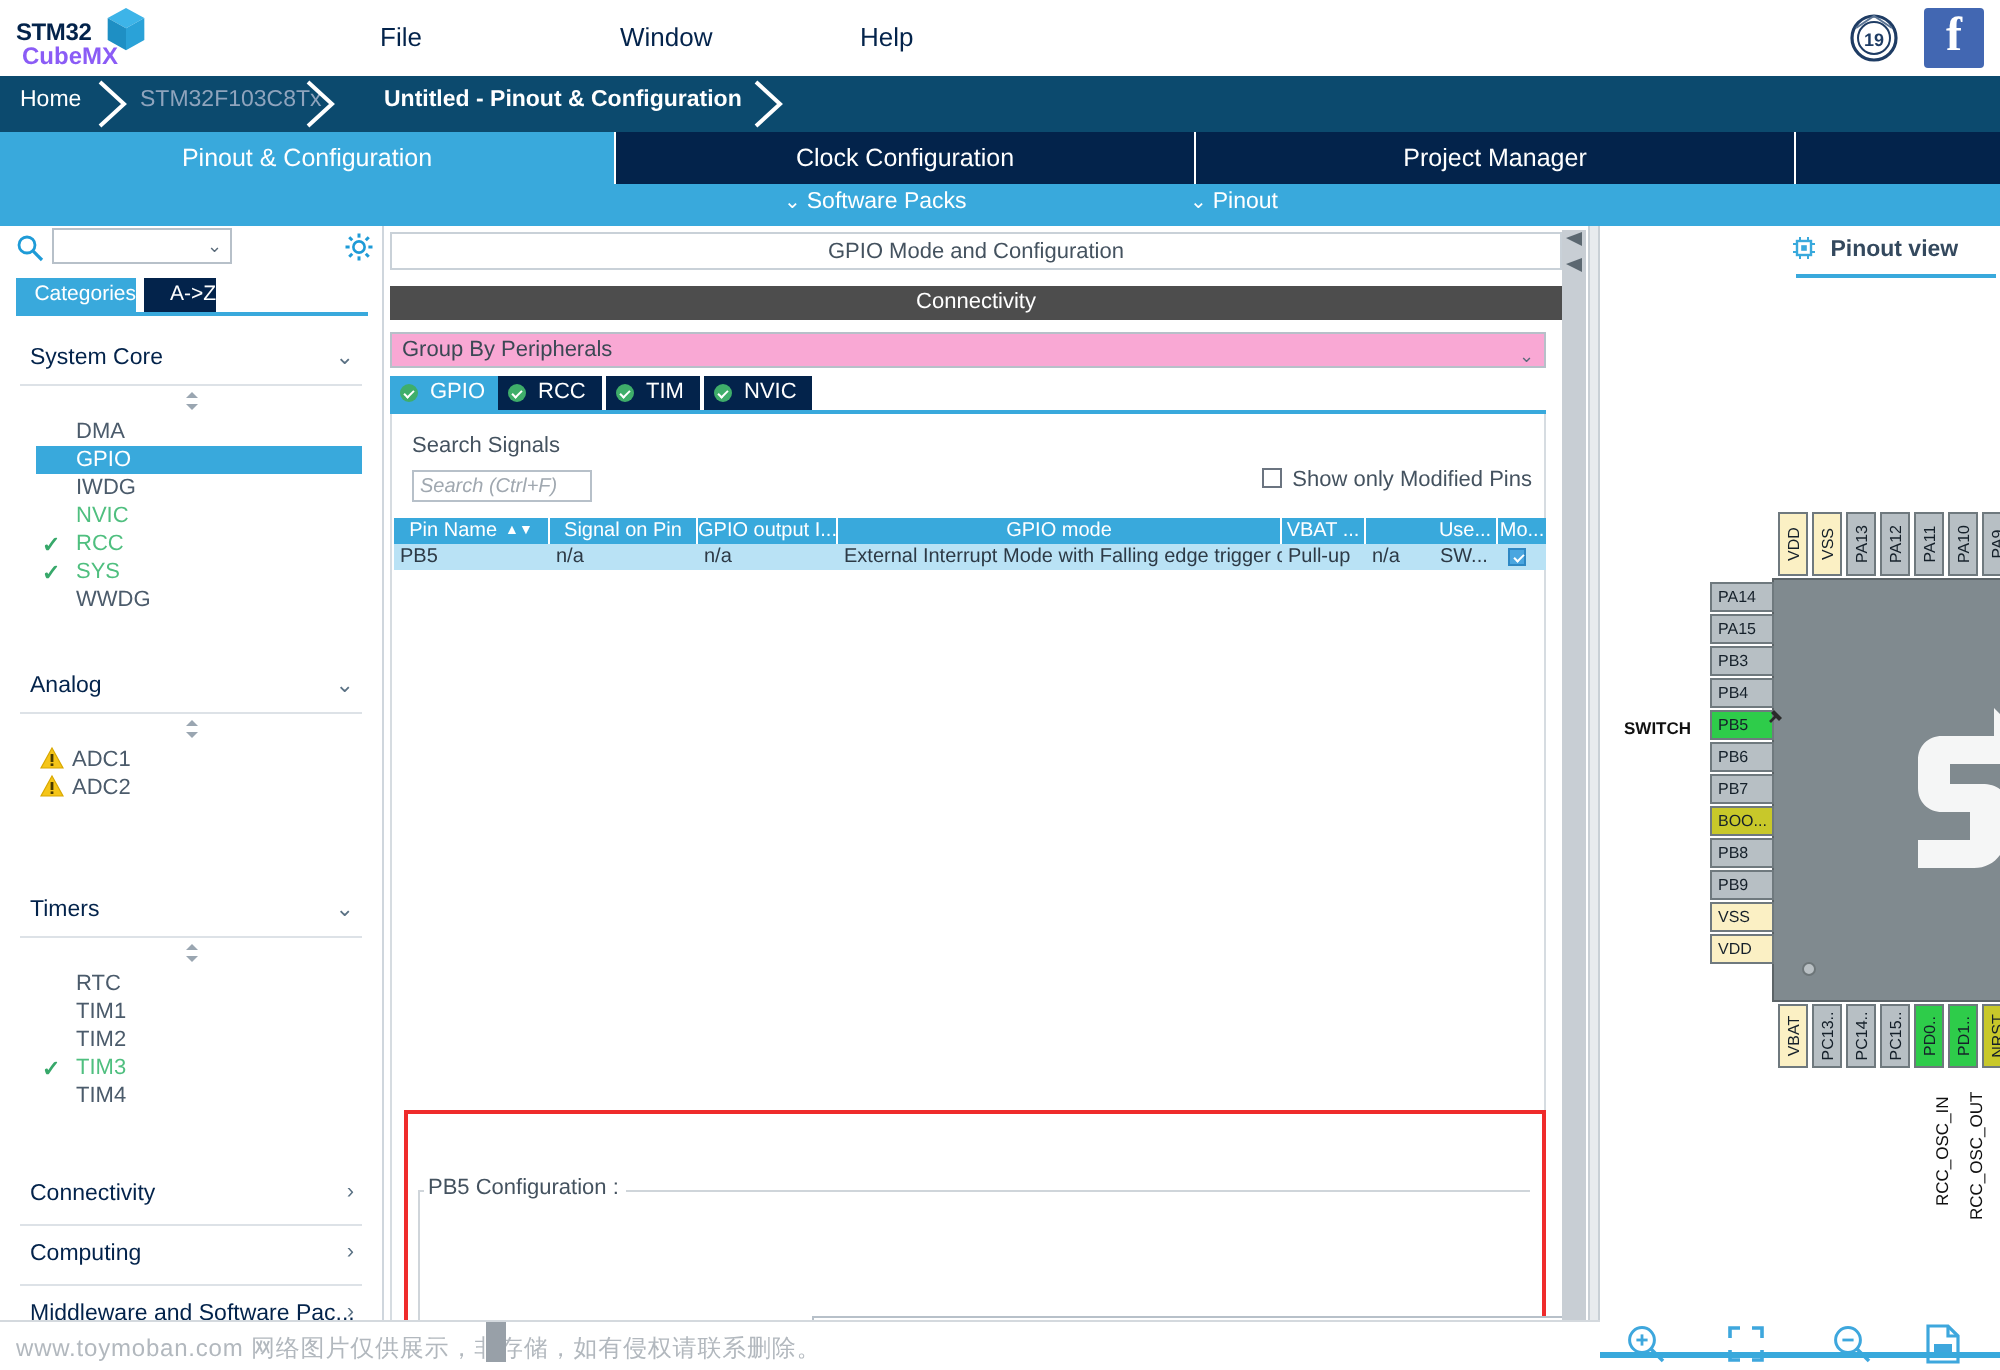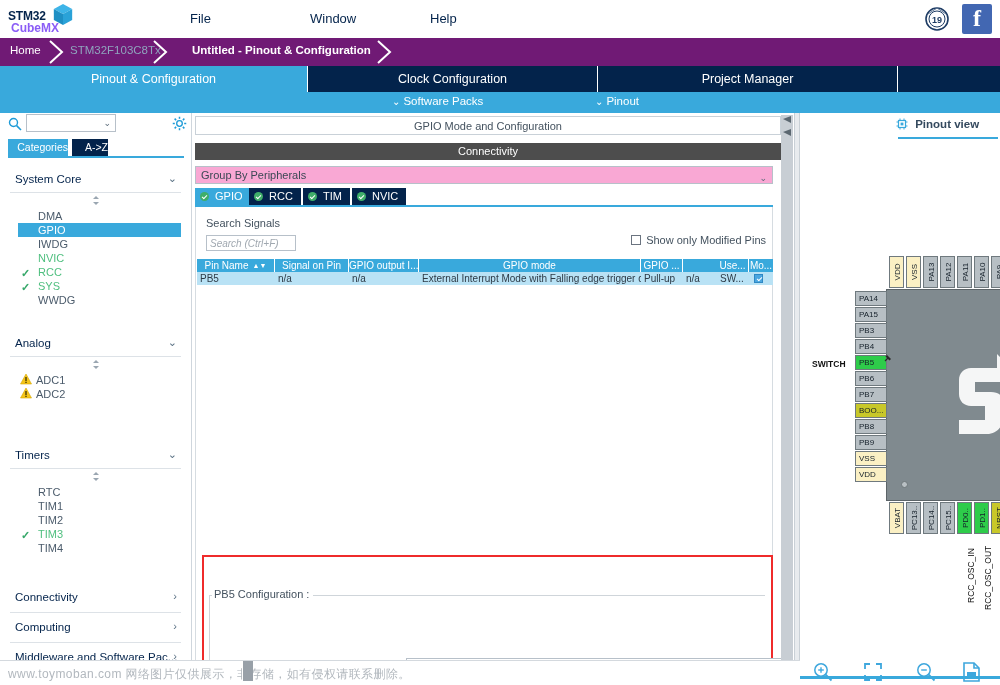--- a/index.html
+++ b/index.html
@@ -40,21 +40,21 @@
     background:#4267b2; border-radius:2px;
   }
   .fb::after {
     content:"f"; position:absolute; left:11px; top:1px;
     font-family:"Liberation Serif", serif; font-size:24px; font-weight:bold; color:#fff;
   }
 
   
   .breadcrumb {
     position:absolute; left:0; top:38px; width:1000px; height:28px;
-    background:#701a75;
+    background:#0c4a6e;
   }
   .crumb {
     position:absolute; top:6px; font-size:11.5px; color:#8fa4bd; white-space:nowrap;
   }
   .crumb.active { color:#ffffff; font-weight:bold; }
   .crumb.home { color:#ffffff; left:10px; }
   .crumb.dev { left:70px; }
   .crumb.proj { left:192px; }
   .chev {
     position:absolute; top:0; width:22px; height:28px;
@@ -562,21 +562,21 @@
       </div>
 
       <div class="tbl">
         <div class="tbl-hdr">
           <div class="th" style="left:0;width:78px;">
             <span>Pin Name</span><span class="sortarrow">▲▼</span>
           </div>
           <div class="th" style="left:78px;width:74px;">Signal on Pin</div>
           <div class="th" style="left:152px;width:70px;">GPIO output I...</div>
           <div class="th" style="left:222px;width:222px;">GPIO mode</div>
-          <div class="th" style="left:444px;width:42px;">GPIO ...</div>
+          <div class="th" style="left:444px;width:42px;">VBAT ...</div>
           <div class="th" style="left:486px;width:34px;margin-top:46px;">Maxi...</div>
           <div class="th" style="left:520px;width:32px;text-align:center;">Use...</div>
           <div class="th" style="left:552px;width:24px;border-right:none;">Mo...</div>
         </div>
         <div class="tbl-row">
           <div class="td l" style="left:0;width:78px;">PB5</div>
           <div class="td l" style="left:78px;width:74px;">n/a</div>
           <div class="td l" style="left:152px;width:70px;">n/a</div>
           <div class="td l" style="left:222px;width:222px;">External Interrupt Mode with Falling edge trigger d...</div>
           <div class="td l" style="left:444px;width:42px;">Pull-up</div>

